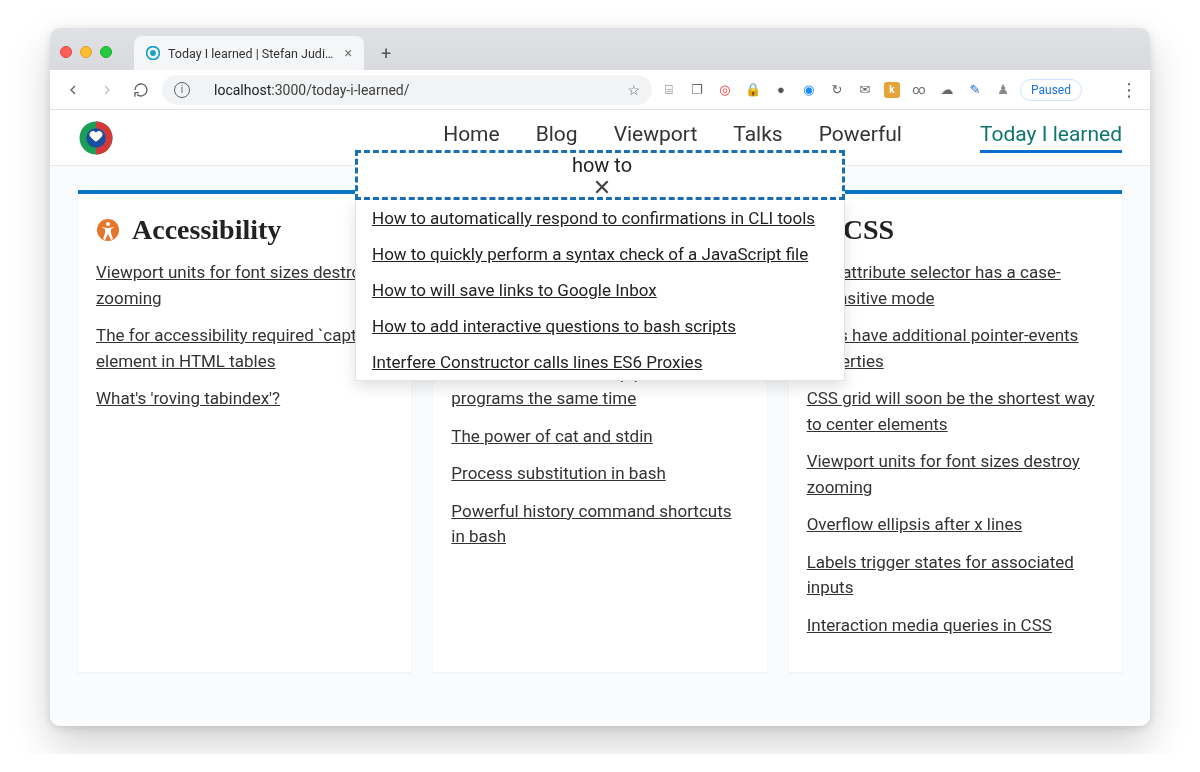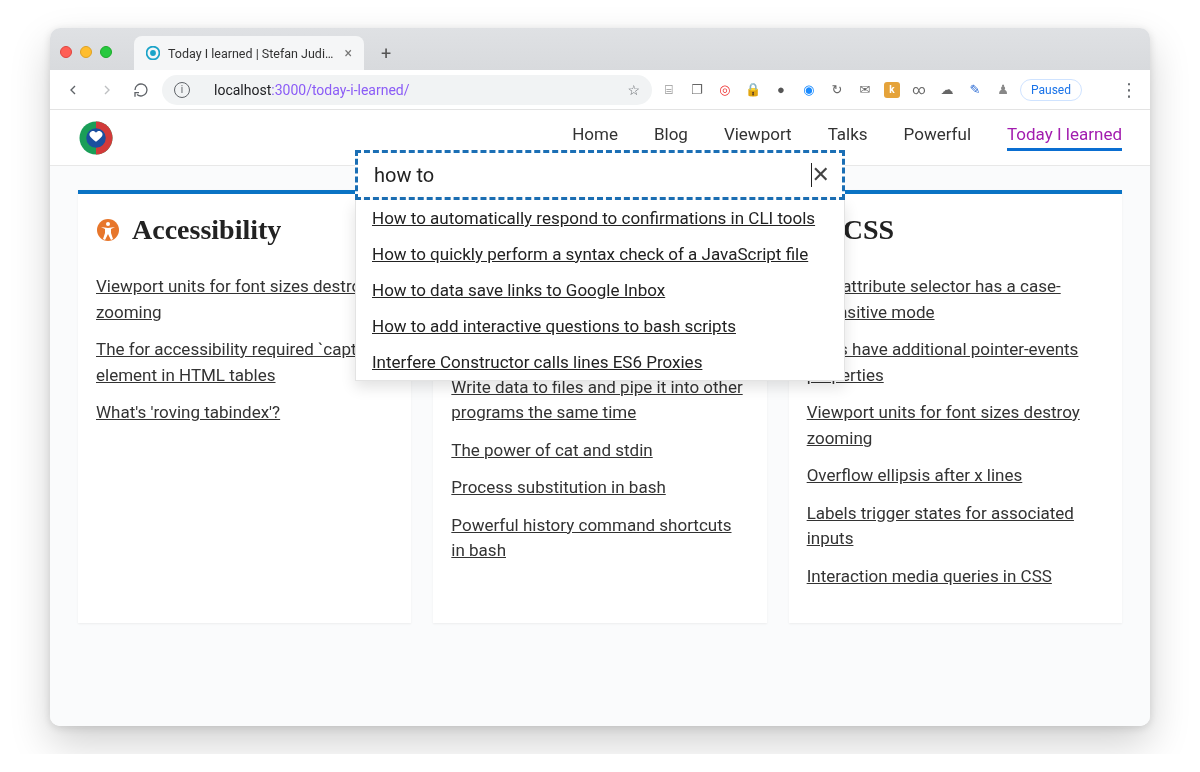--- a/index.html
+++ b/index.html
@@ -49,55 +49,55 @@
     display:flex; align-items:center; padding:0 10px; gap:8px;
   }
   .tbtn { width:26px;height:26px;display:flex;align-items:center;justify-content:center;color:#5f6368;border-radius:50%;}
   .tbtn svg{width:16px;height:16px;}
   .addr {
     flex:1; height:30px; border-radius:15px; background:#f1f3f4;
     display:flex; align-items:center; padding:0 12px; font-size:14px; color:#3c4043; gap:8px;
   }
   .addr .info{width:16px;height:16px;border:1.5px solid #5f6368;border-radius:50%;display:flex;align-items:center;justify-content:center;font-size:10px;color:#5f6368;}
   .addr .url-host{color:#202124;margin-left:16px;}
-  .addr .url-rest{color:#8b5cf6;}
+  .addr .url-rest{color:#404040;}
   .addr .star{margin-left:auto;color:#5f6368;}
   .ext-icons{display:flex;align-items:center;gap:10px;}
   .ext-icons span{width:18px;height:18px;display:inline-flex;align-items:center;justify-content:center;font-size:13px;color:#666;}
   .paused{border:1px solid #cfe3ff;color:#1a73e8;font-size:12px;padding:3px 10px;border-radius:14px;background:#fff;}
   .avatar{width:22px;height:22px;border-radius:50%;background:#e4e4e4 radial-gradient(circle at 40% 35%, #aaa 0 30%, transparent 31%), linear-gradient(#e4e4e4,#ccc);}
   .kebab{font-size:18px;color:#5f6368;letter-spacing:2px;}
 
   
   .site-header{
     height:56px;border-bottom:1px solid #e8e8e8;display:flex;align-items:center;
     padding:0 28px;background:#fff;
   }
   .logo{width:36px;height:36px;margin-right:auto;}
   .logo svg{width:36px;height:36px;}
-  .nav{display:flex;gap:36px;font-size:17px;}
+  .nav{display:flex;gap:36px;font-size:21px;}
   .nav a{color:#333;text-decoration:none;padding-bottom:4px;}
-  .nav a.active{color:#a21caf;border-bottom:3px solid #0a6ed1;}
+  .nav a.active{color:#0f766e;border-bottom:3px solid #0a6ed1;margin-left:42px;}
 
   
   .page{position:relative;padding:24px 28px 24px;min-height:560px;background:#fafbfc;}
   .columns{display:flex;gap:22px;}
   .col{flex:1;background:#fff;border-top:4px solid #0a73c4;padding:14px 18px 22px;box-shadow:0 1px 2px rgba(0,0,0,0.06);}
-  .col h2{display:flex;align-items:center;gap:12px;font-family:Georgia,"Times New Roman",serif;font-weight:600;font-size:28px;margin:6px 0 28px;color:#222;}
+  .col h2{display:flex;align-items:center;gap:12px;font-family:Georgia,"Times New Roman",serif;font-weight:600;font-size:28px;margin:6px 0 14px;color:#222;}
   .col h2 .caticon{width:24px;height:24px;display:inline-flex;}
   .col h2 .caticon svg{width:24px;height:24px;}
   .col ul{list-style:none;margin:0;padding:0;}
   .col li{margin:0 0 12px;}
   .col li a{color:#333;text-decoration:underline;font-size:17px;line-height:1.5;}
 
   
   .search-wrap{position:absolute;top:-16px;left:50%;transform:translateX(-50%);width:490px;z-index:20;}
   .search-box{
     height:50px;border:3px dashed #1b6fb5;background:#fff;
-    display:flex;align-items:center;padding:0 12px 0 16px;font-size:20px;color:#222;
+    display:flex;align-items:center;padding:0 12px 0 16px;font-size:20px;color:#222;flex-direction:column;
   }
   .search-box .query{flex:1;outline:none;border:none;font-size:20px;background:transparent;}
   .search-box .caret{display:inline-block;width:1px;height:24px;background:#222;margin-left:1px;animation:blink 1.1s steps(1) infinite;}
   @keyframes blink{50%{opacity:0;}}
   .search-box .clear{color:#444;font-size:22px;line-height:1;}
   .results{background:#fff;border:1px solid #e3e3e3;border-top:none;box-shadow:0 6px 14px rgba(0,0,0,0.12);}
   .results a{display:block;padding:8px 16px;font-size:17px;color:#222;text-decoration:underline;}
 </style>
 </head>
 <body>
@@ -188,21 +188,21 @@
 
     <div class="search-wrap">
       <div class="search-box">
         <span class="query">how to</span>
           <span class="caret"></span>
         <span class="clear">✕</span>
       </div>
       <div class="results">
         <a>How to automatically respond to confirmations in CLI tools</a>
         <a>How to quickly perform a syntax check of a JavaScript file</a>
-        <a>How to data save links to Google Inbox</a>
+        <a>How to will save links to Google Inbox</a>
         <a>How to add interactive questions to bash scripts</a>
         <a>Interfere Constructor calls lines ES6 Proxies</a>
       </div>
     </div>
 
     <div class="columns">
 
       <section class="col">
         <h2>
           <span class="caticon">
@@ -247,20 +247,21 @@
             <svg viewBox="0 0 24 24">
                 <path d="M4 2h16l-1.5 18L12 22l-6.5-2z" fill="#2965f1"></path>
                 <text x="12" y="15" text-anchor="middle" font-size="9" fill="#fff" font-family="Arial" font-weight="bold">CSS</text>
               </svg>
           </span>
           <span>CSS</span>
         </h2>
         <ul>
           <li><a>CSS attribute selector has a case-insensitive mode</a></li>
           <li><a>SVGs have additional pointer-events properties</a></li>
+          <li><a>CSS grid will soon be the shortest way to center elements</a></li>
           <li><a>Viewport units for font sizes destroy zooming</a></li>
           <li><a>Overflow ellipsis after x lines</a></li>
           <li><a>Labels trigger states for associated inputs</a></li>
           <li><a>Interaction media queries in CSS</a></li>
         </ul>
       </section>
 
     </div>
   </div>
 </div>

